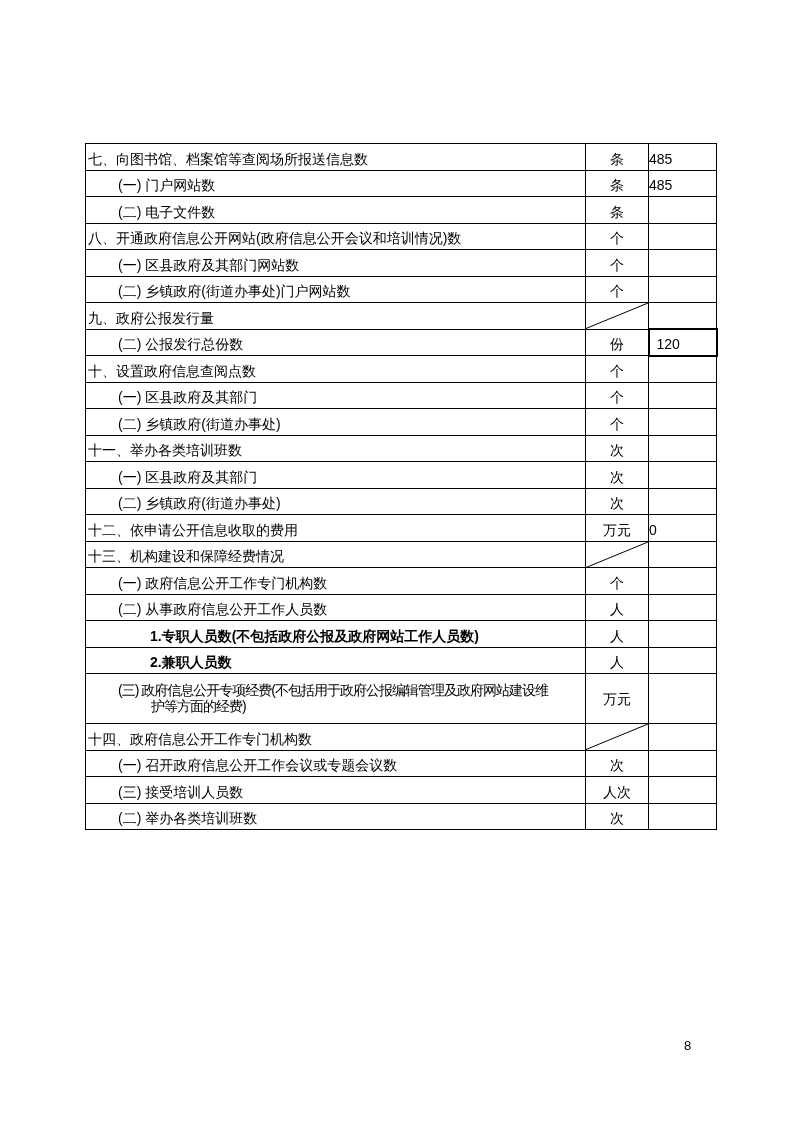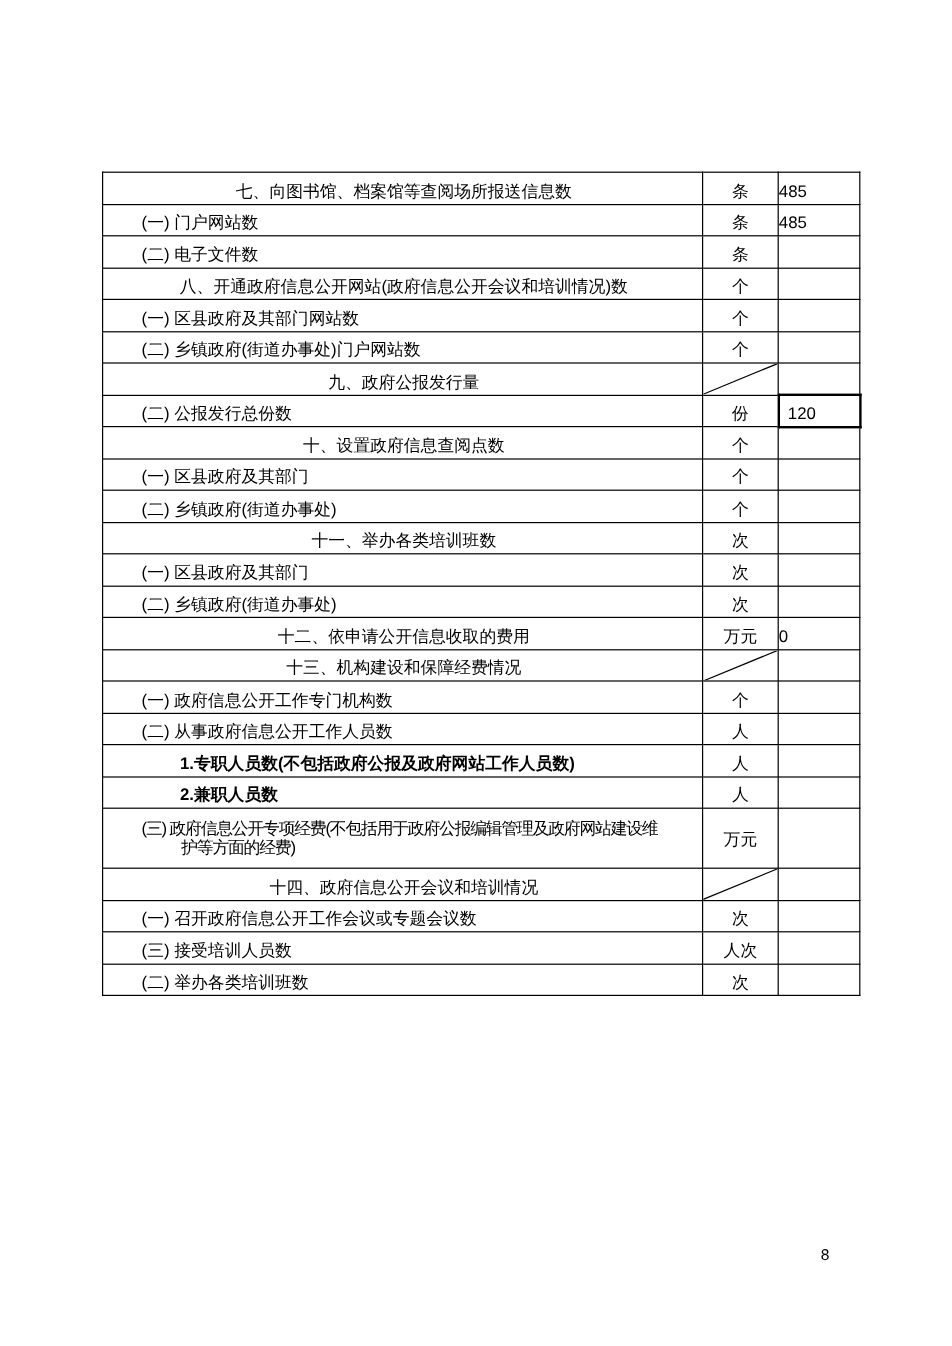--- a/index.html
+++ b/index.html
@@ -27,21 +27,21 @@
   table.stats td {
     border: 1px solid #000000;
     vertical-align: bottom;
     padding: 0 0 3px 0;
     line-height: 16px;
     overflow: hidden;
   }
   table.stats tr { height: 26.5px; }
   table.stats tr.tall { height: 50px; }
 
-  .c1.ind0 { padding-left: 2px; text-align: center; }
+  .c1.ind0 { padding-left: 2px; }
   .c1.ind1 { padding-left: 32px; }
   .c1.ind2 { padding-left: 64px; font-weight: bold; }
   .c1.wrap {
     padding-left: 65px;
     text-indent: -33px;
     white-space: pre-wrap;
     letter-spacing: -1px;
     vertical-align: middle;
     padding-bottom: 2px;
   }
@@ -197,21 +197,21 @@
           <td class="c2">人</td>
           <td class="c3"></td>
         </tr>
         <tr class="tall">
           <td class="c1 ind1 wrap">(三) 政府信息公开专项经费(不包括用于政府公报编辑管理及政府网站建设维
 护等方面的经费)</td>
           <td class="c2">万元</td>
           <td class="c3"></td>
         </tr>
         <tr>
-          <td class="c1 ind0">十四、政府信息公开会议和培训情况</td>
+          <td class="c1 ind0">十四、政府信息公开工作专门机构数</td>
           <td class="c2">
             <svg class="diag" viewBox="0 0 63 26" preserveAspectRatio="none">
               <line x1="0" y1="26" x2="63" y2="0" stroke="#000000" stroke-width="1" vector-effect="non-scaling-stroke"></line>
             </svg>
           </td>
           <td class="c3"></td>
         </tr>
         <tr>
           <td class="c1 ind1">(一) 召开政府信息公开工作会议或专题会议数</td>
           <td class="c2">次</td>

